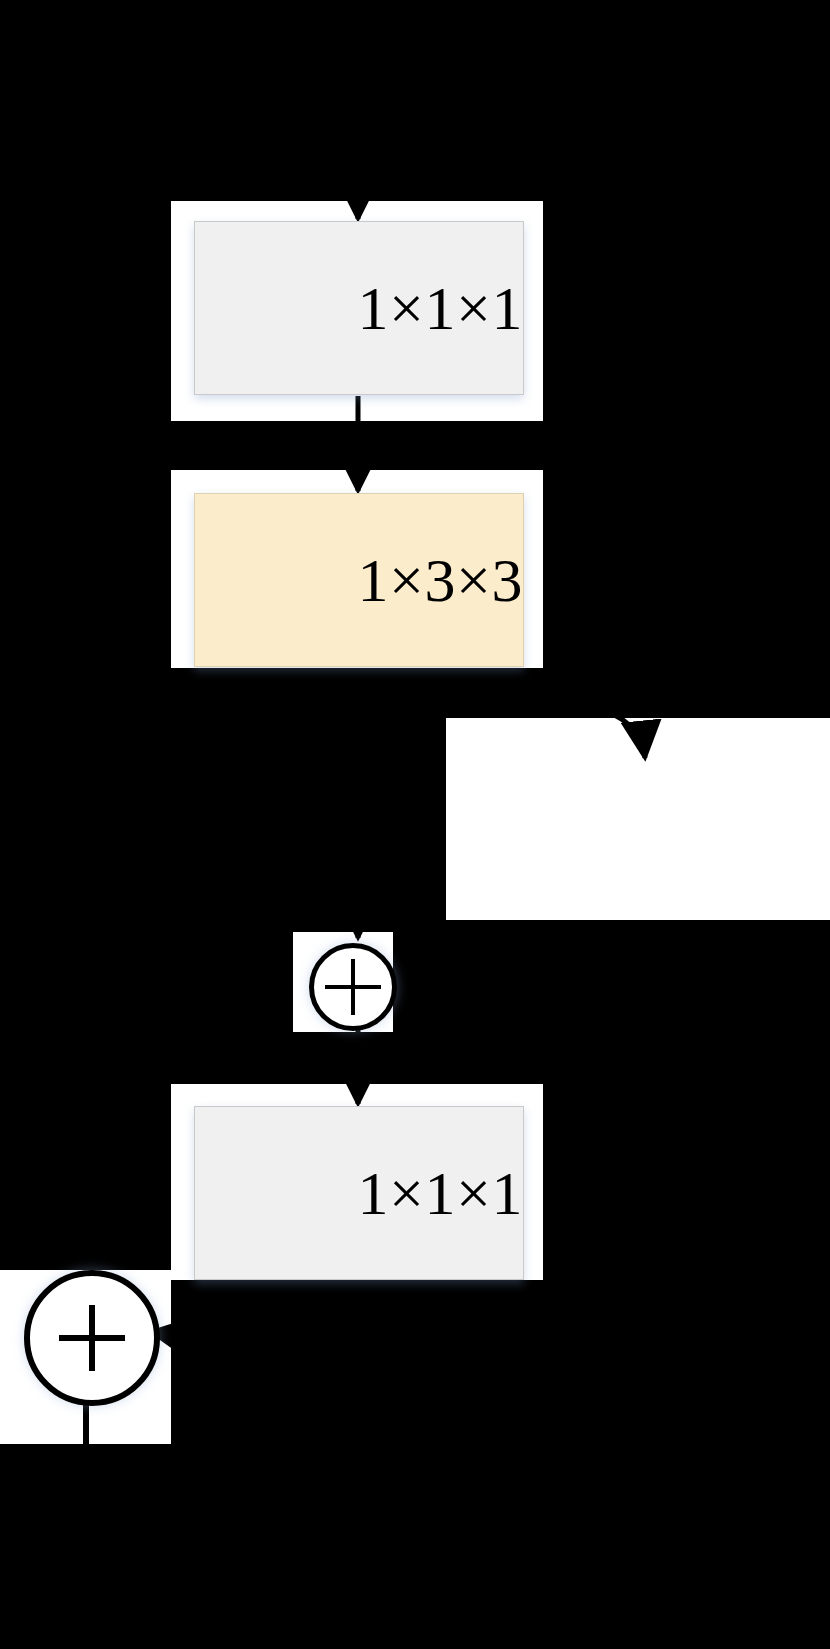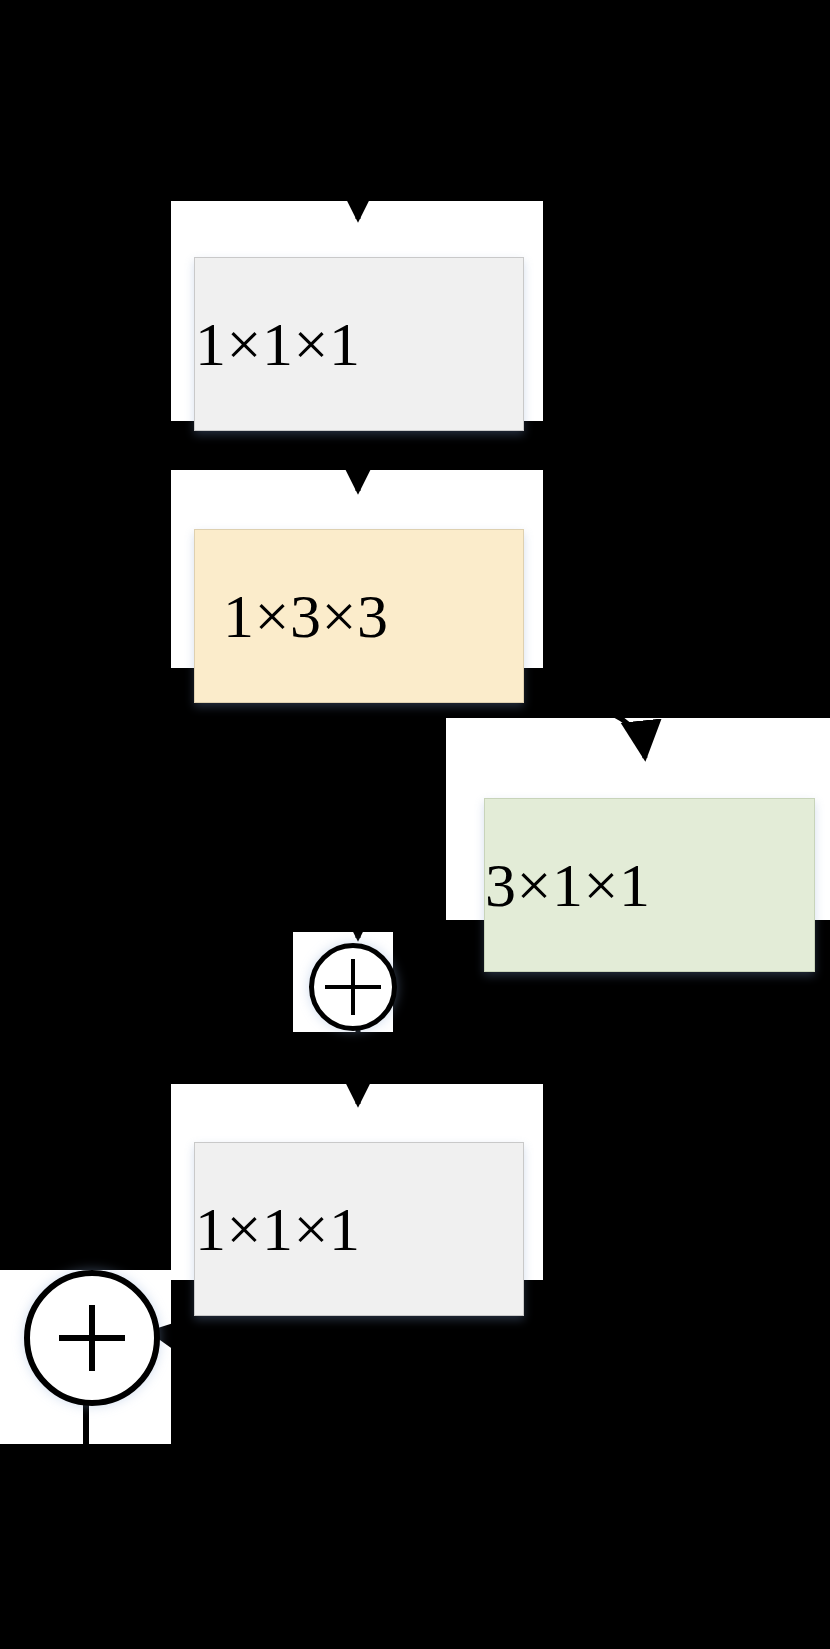--- a/index.html
+++ b/index.html
@@ -36,26 +36,25 @@
   }
 
   
   .node {
     position: absolute;
     z-index: 3;
     box-sizing: border-box;
     border: 1px solid #c8c8c8;
     display: flex;
     align-items: center;
-    justify-content: flex-start;
+    justify-content: flex-end;
     box-shadow: 0 4px 9px rgba(120,150,200,0.30);
     color: #000000;
     line-height: 1;
     white-space: nowrap;
-    margin-top: 36px;
   }
   .node .lbl {
     font-size: 62px;
     letter-spacing: 0.5px;
   }
   .node-gray   { background: #f0f0f0; border-color: #c9c9c9; }
   .node-orange { background: #fbeccb; border-color: #ded0b0; padding-left: 28px; }
   .node-green  { background: #e3ecd7; border-color: #c8d4ba; }
 
   
@@ -130,23 +129,20 @@
   </svg>
 
   <div class="node node-gray" style="left:194px; top:221px; width:330px; height:174px;">
     <span class="lbl">1×1×1</span>
   </div>
 
   <div class="node node-orange" style="left:194px; top:493px; width:330px; height:174px;">
     <span class="lbl">1×3×3</span>
   </div>
 
-  <div class="node node-green" style="left:484px; top:762px; width:331px; height:174px;">
-    <span class="lbl">3×1×1</span>
-  </div>
 
   <div class="node node-gray" style="left:194px; top:1106px; width:330px; height:174px;">
     <span class="lbl">1×1×1</span>
   </div>
 
   <div class="sum sum-small" style="left:309px; top:943px;" title="add">
     <span class="plus"></span>
   </div>
 
   <div class="sum sum-large" style="left:24px; top:1270px;" title="add">

